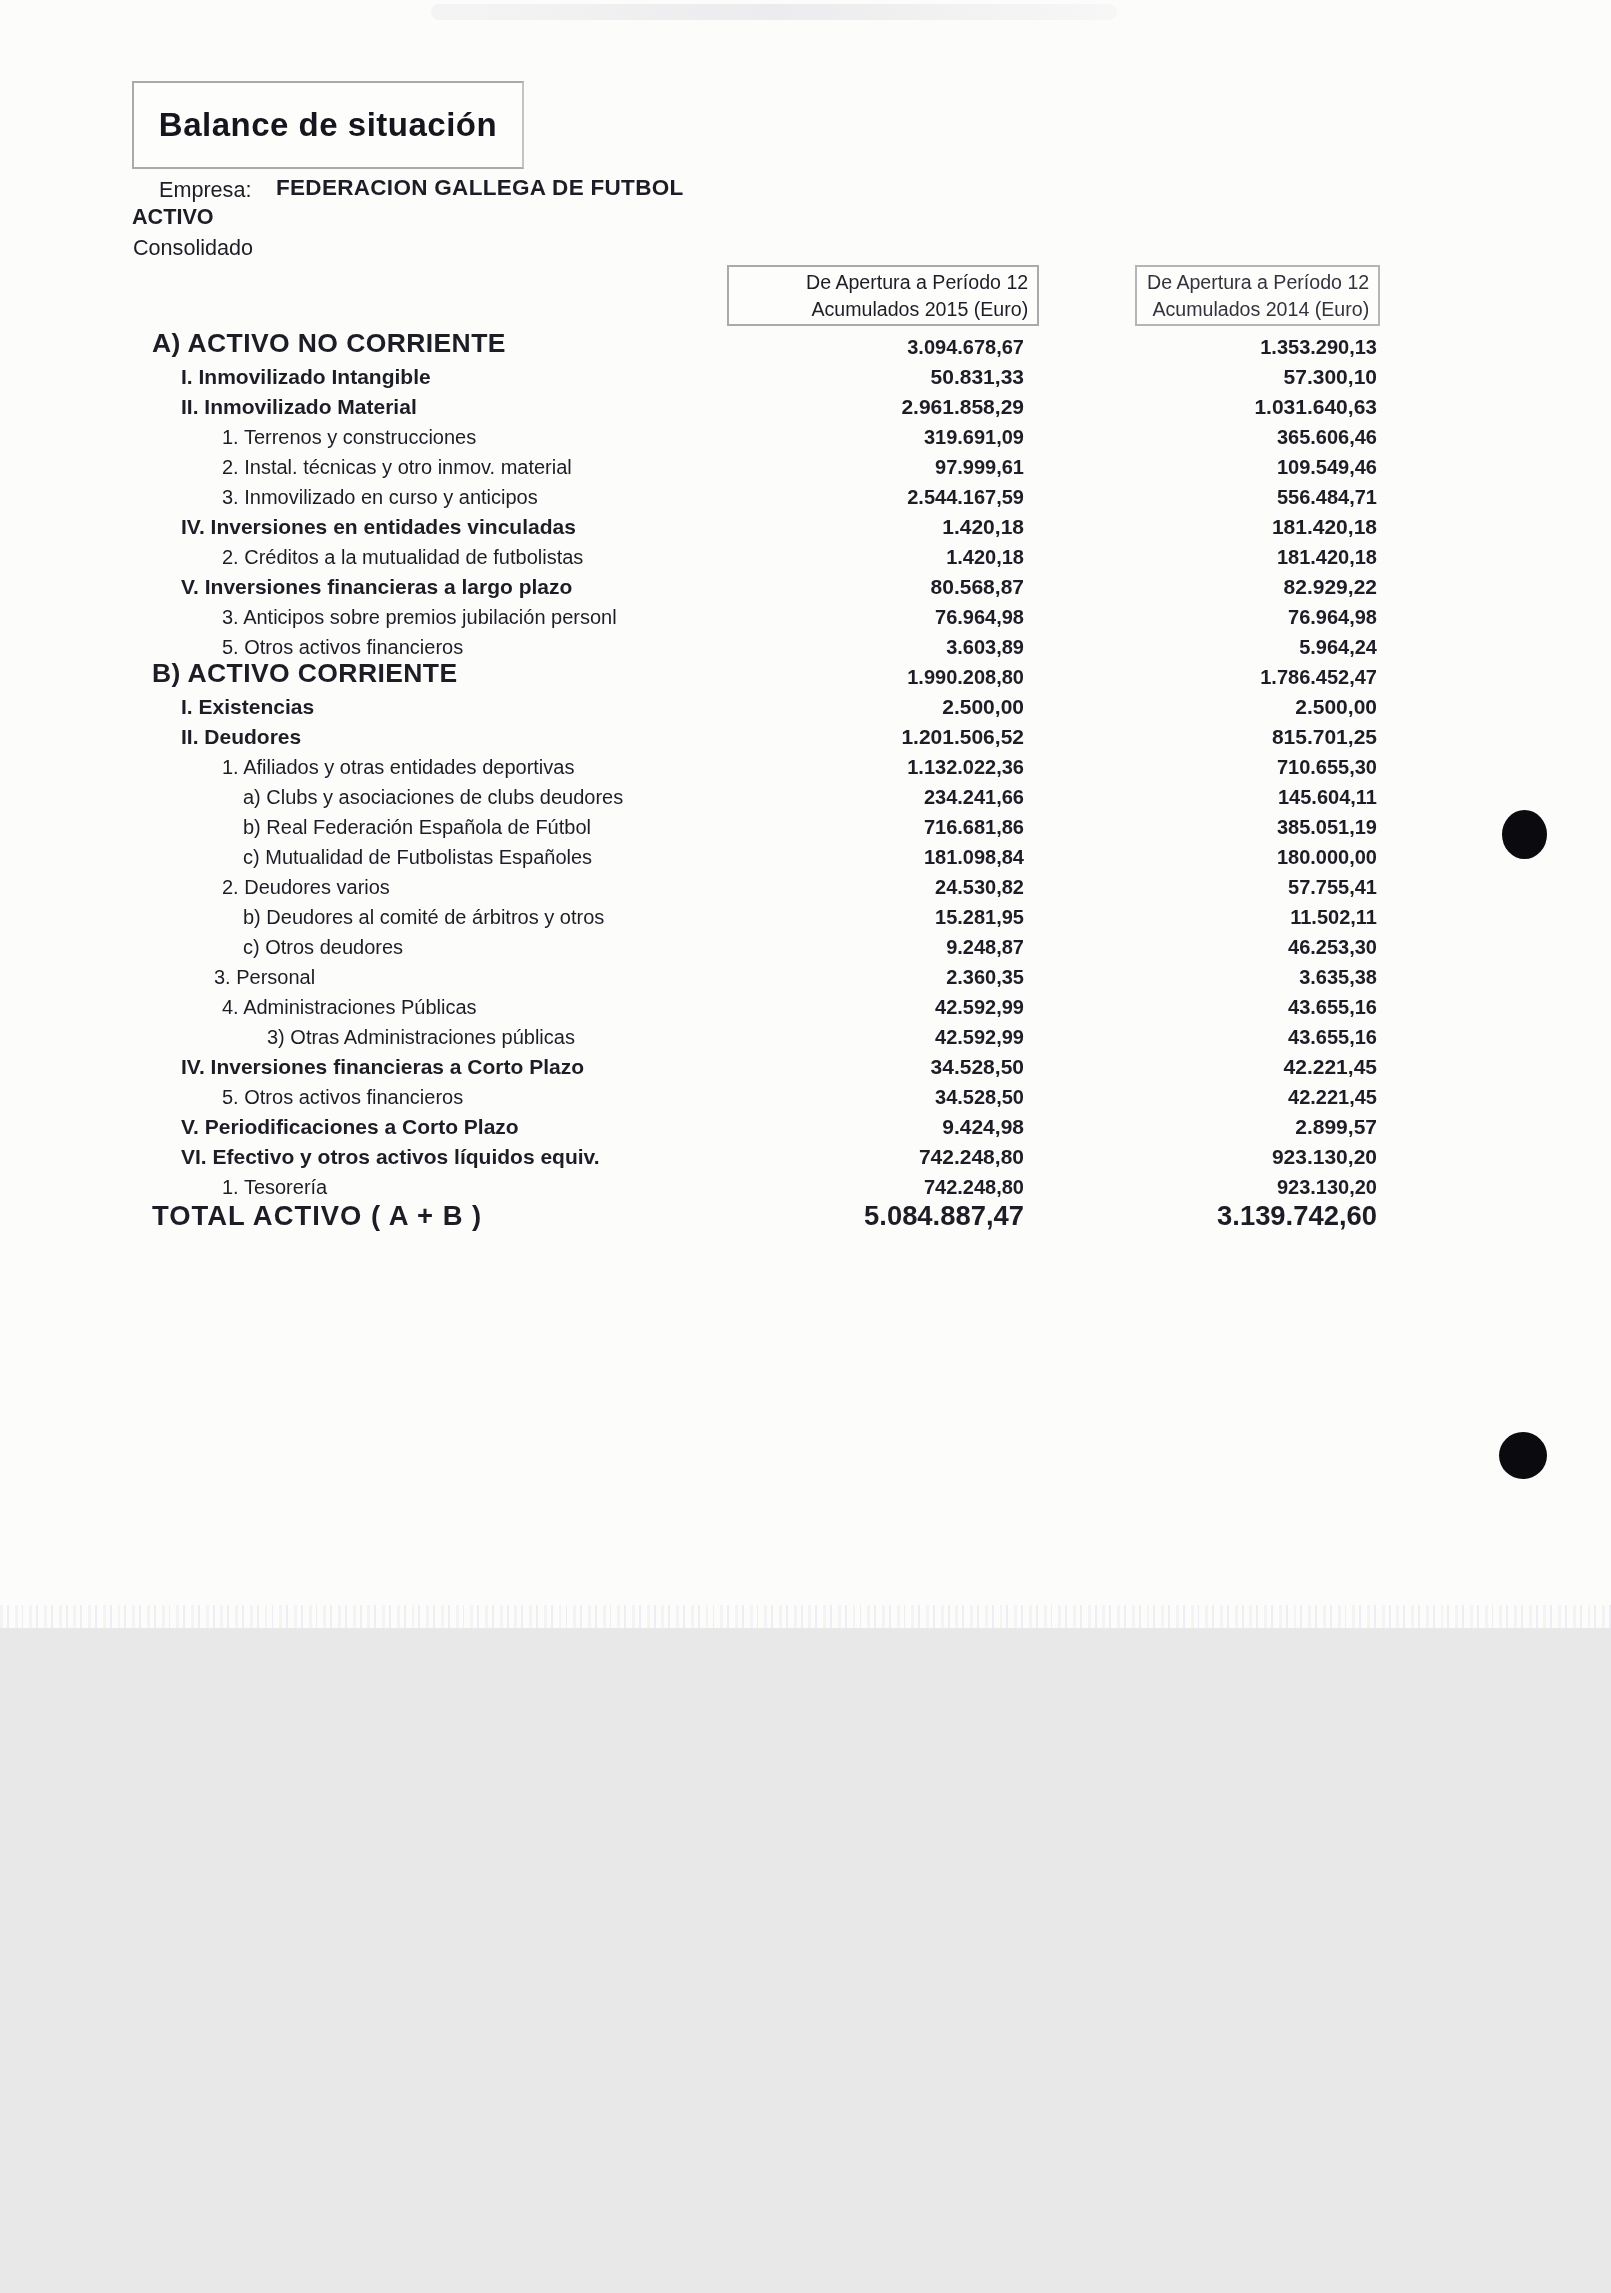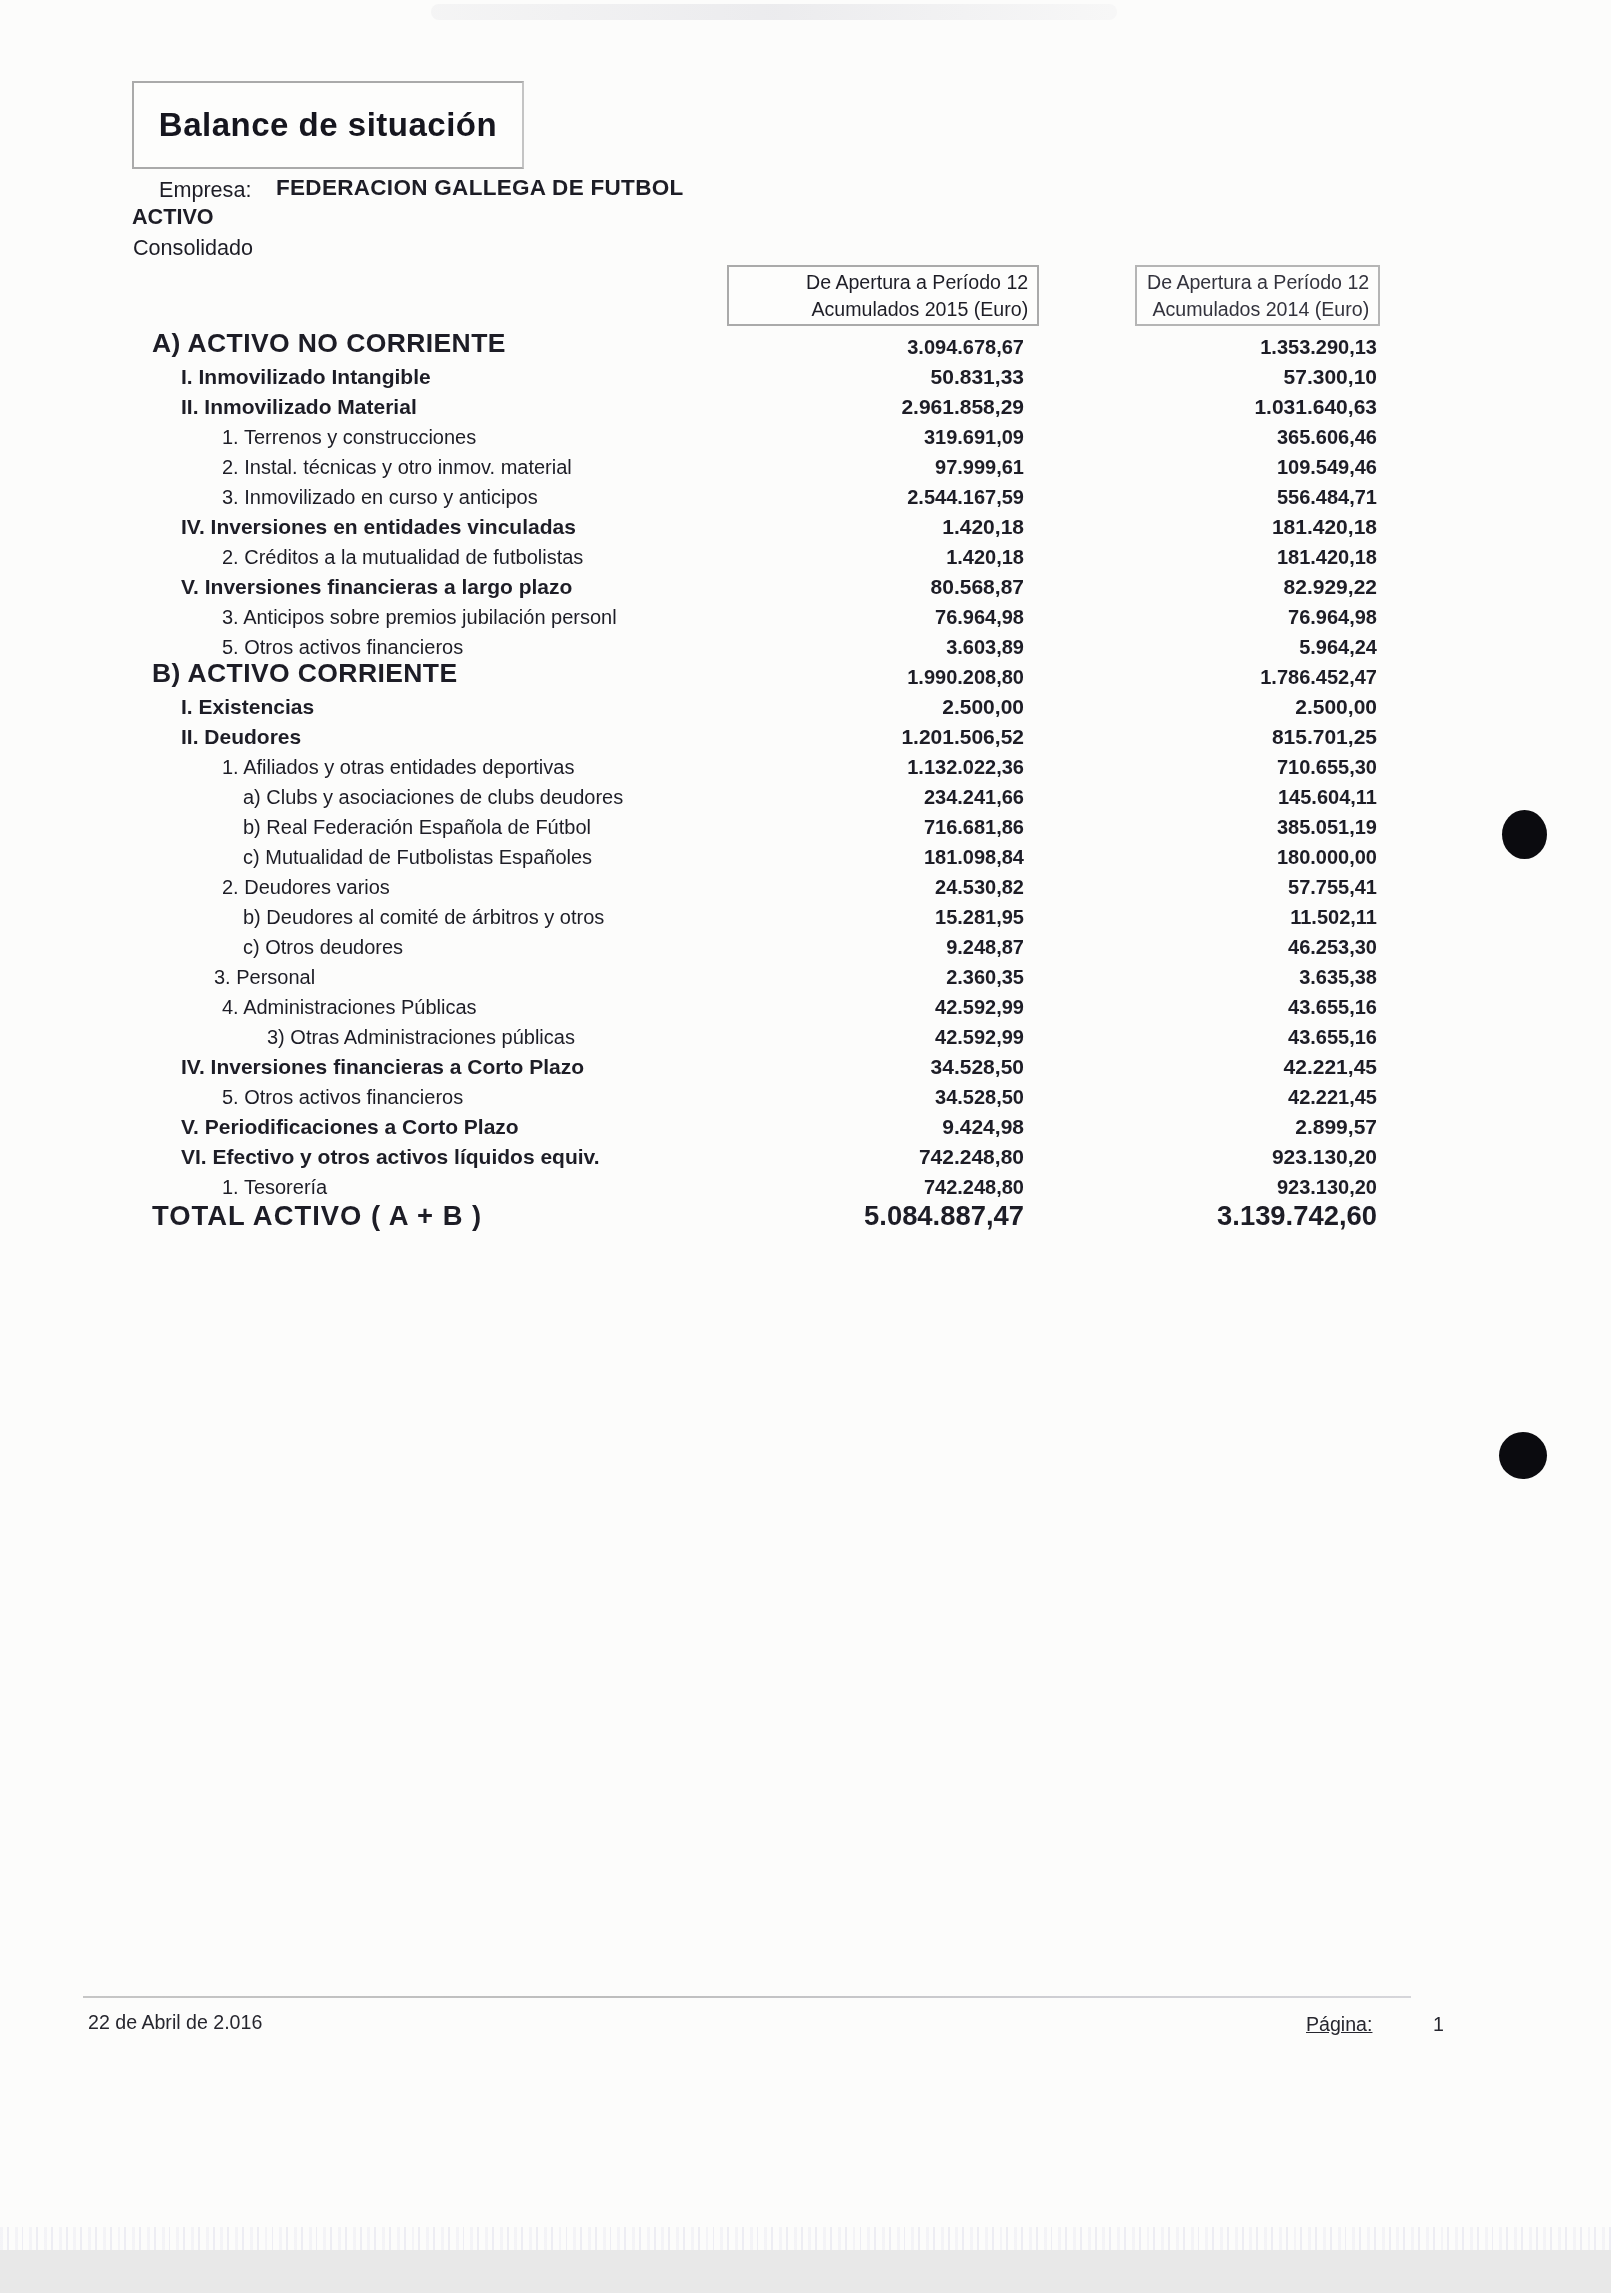--- a/index.html
+++ b/index.html
@@ -1,19 +1,19 @@
 <!DOCTYPE html>
 <html><head>
 <meta charset="utf-8">
 <style>
   * { margin:0; padding:0; box-sizing:border-box; }
   html,body { background:#e8e8e8; }
   .page {
     position:relative;
-    width:1611px; height:2250px;
+    width:1611px; height:1628px;
     margin:0 auto;
     background:#fcfcfb;
     overflow:hidden;
     font-family:"Liberation Sans", sans-serif;
     color:var(--c-text, #1d1d26);
   }
   
   .title-box {
     position:absolute; left:132px; top:81px; width:392px; height:88px;
     border:2px solid var(--c-border, #aaaaaa);

